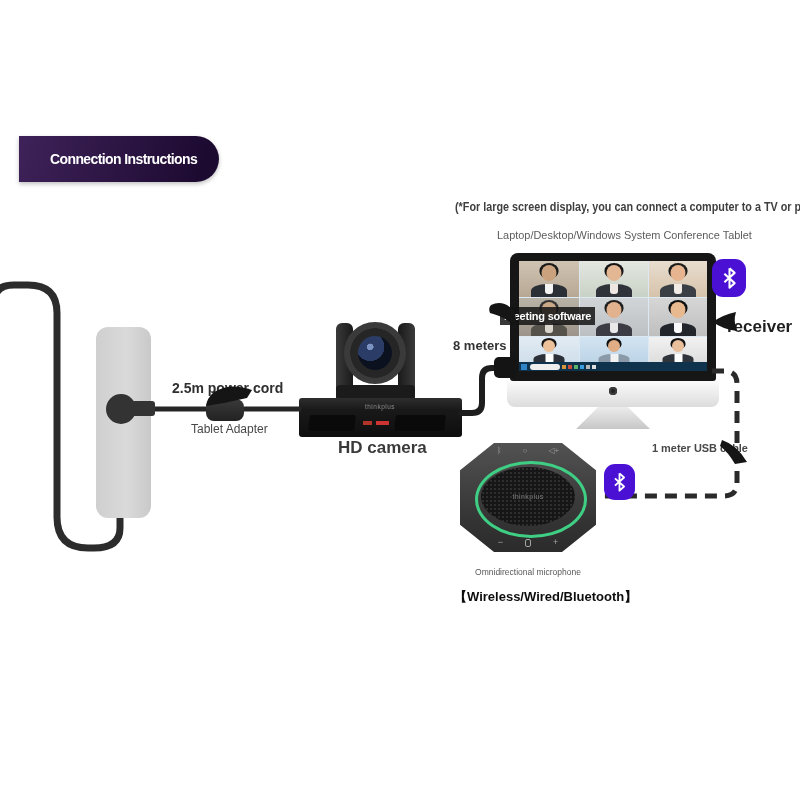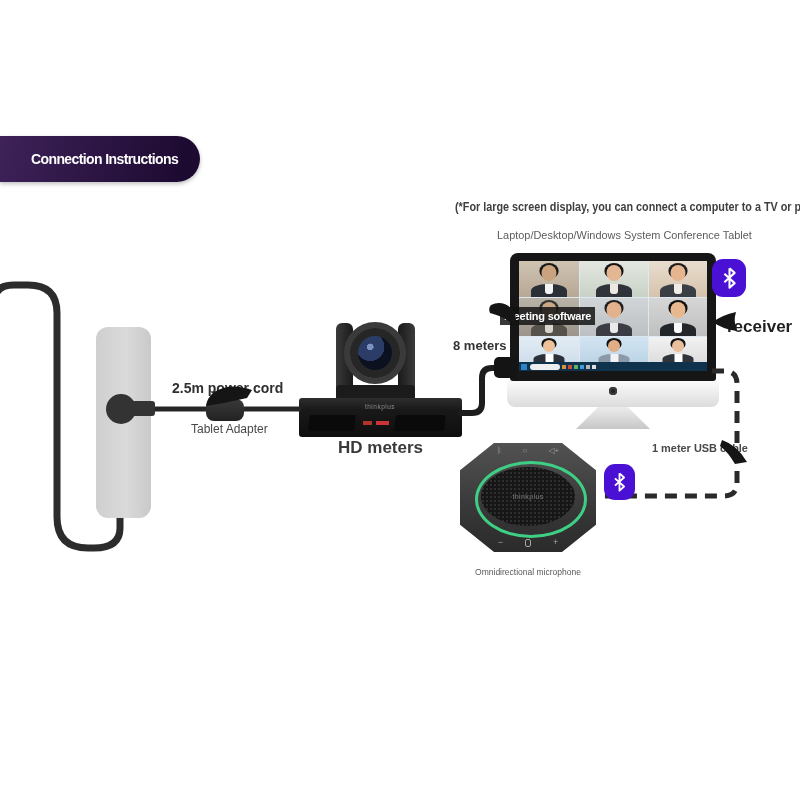--- a/index.html
+++ b/index.html
@@ -111,21 +111,21 @@
 </style>
 </head>
 <body>
 
 <div class="page">
 
   <svg id="svg-under" class="layer" width="800" height="800" viewBox="0 0 800 800">
     <path d="M -6 303 Q -6 285 14 285 H 28 Q 57 285 57 313 V 517 Q 57 548 88 548 H 94 Q 120 548 120 528 V 512" fill="none" stroke="#2c2c2c" stroke-width="7" stroke-linecap="round"></path>
   </svg>
 
-  <div class="abs banner" style="background: linear-gradient(105deg, rgb(62, 34, 89) 0%, rgb(29, 10, 49) 90%);">
+  <div class="abs banner" style="background: linear-gradient(105deg, rgb(62, 34, 89) 0%, rgb(29, 10, 49) 90%); margin-left: 19px;">
     <span>Connection Instructions</span>
   </div>
 
   <div class="abs lbl top-note">(*For large screen display, you can connect a computer to a TV or projec</div>
   <div class="abs lbl device-title">Laptop/Desktop/Windows System Conference Tablet</div>
 
   <div class="abs power-strip"></div>
   <div class="abs plug"></div>
   <div class="abs plug-stub"></div>
   <div class="abs adapter"></div>
@@ -138,21 +138,21 @@
     <div class="cradle"></div>
     <div class="lens-outer"></div>
     <div class="lens-glass"></div>
     <div class="base"></div>
     <div class="brand">thinkplus</div>
     <div class="grille l"></div>
     <div class="grille r"></div>
     <div class="red1"></div>
     <div class="red2"></div>
   </div>
-  <div class="abs lbl hd-camera">HD meters</div>
+  <div class="abs lbl hd-camera">HD camera</div>
 
   <div class="abs bezel"></div>
   <div class="abs screen-grid" id="screen-grid" style="background: rgb(220, 233, 242);">
       <div class="tile row1" style="background: linear-gradient(rgb(207, 195, 178), rgb(183, 168, 148));">
         <div class="p-hair" style="background: rgb(25, 25, 25);"></div>
         <div class="p-head" style="background: rgb(202, 162, 126);"></div>
         <div class="p-torso" style="background: rgb(43, 47, 54);">
           <div class="p-shirt" style="background: rgb(244, 244, 244);"></div>
         </div>
       </div>
@@ -237,20 +237,21 @@
   <div class="abs mic-ring" style="border-color: rgb(63, 207, 132);"></div>
   <div class="abs mic-grille">
     <span>thinkplus</span>
   </div>
   <div class="abs mic-bottom">
     <span>−</span>
     <span class="mic-glyph"></span>
     <span>+</span>
   </div>
   <div class="abs lbl mic-name">Omnidirectional microphone</div>
+  <div class="abs lbl mic-modes">【Wireless/Wired/Bluetooth】</div>
 
   <svg id="svg-over" class="layer" width="800" height="800" viewBox="0 0 800 800">
     <path d="M 149 409 H 206" stroke="#262626" stroke-width="5" fill="none"></path>
     <path d="M 244 409 H 301" stroke="#262626" stroke-width="5" fill="none"></path>
     <path d="M 461 413 H 472 Q 482 413 482 403 V 378 Q 482 368 492 368 H 498" fill="none" stroke="#1d1d1d" stroke-width="6" stroke-linecap="round"></path>
     <rect x="494" y="357" width="23" height="21" rx="5" fill="#141414"></rect>
     <path d="M 712 371 H 724 Q 737 371 737 384 V 483 Q 737 496 724 496 H 601" fill="none" stroke="#2a2a2a" stroke-width="5" stroke-dasharray="12 8"></path>
   </svg>
 
   <svg id="svg-arrows" class="layer" width="800" height="800" viewBox="0 0 800 800">

